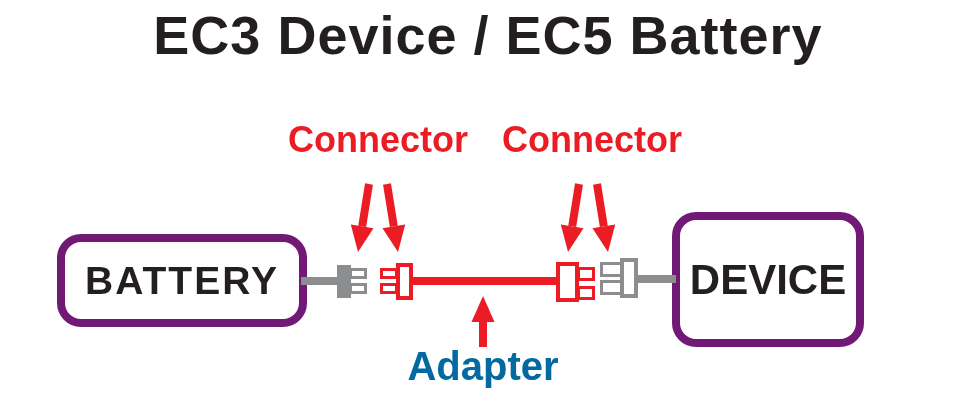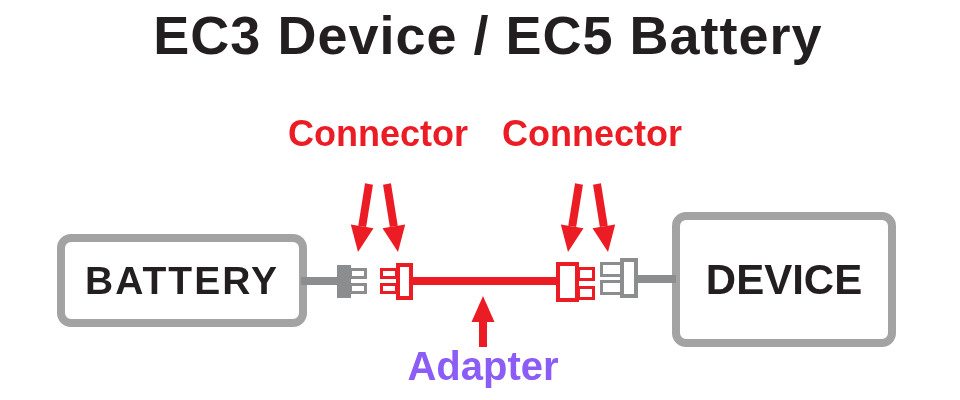--- a/index.html
+++ b/index.html
@@ -9,35 +9,35 @@
     overflow:hidden; font-family:"Liberation Sans", sans-serif;
   }
   
   .title {
     position:absolute; left:8px; top:4px; width:100%; text-align:center;
     font-size:54px; font-weight:bold; letter-spacing:1px; color:#231F20;
     white-space:nowrap;
   }
   .conn-label { position:absolute; width:200px; text-align:center; color:#EC1C24; }
   .conn-label .name { font-size:38px; font-weight:bold; letter-spacing:2px; line-height:36px; }
-  .conn-label .sub  { font-size:36px; font-weight:bold; line-height:32px; margin-top:18px; }
+  .conn-label .sub  { font-size:36px; font-weight:bold; line-height:32px; margin-top:24px; }
   #ec3-label { left:278px; top:100px; }
   #ec5-label { left:492px; top:100px; }
   .adapter-label {
     position:absolute; left:379px; top:344px; width:208px; text-align:center;
-    font-size:40px; font-weight:bold; color:#8b5cf6;
+    font-size:40px; font-weight:bold; color:#0369a1;
   }
   
   .box {
-    position:absolute; background:#ffffff; border:8px solid #a3a3a3;
-    border-radius:14px; display:flex; align-items:center; justify-content:center;
+    position:absolute; background:#ffffff; border:8px solid #701a75;
+    border-radius:24px; display:flex; align-items:center; justify-content:center;
     color:#231F20; font-weight:bold; text-align:center;
   }
   #battery-box { left:57px;  top:234px; width:250px; height:93px;  font-size:39px; letter-spacing:2px; }
-  #device-box  { left:672px; top:212px; width:224px; height:135px; font-size:42px; line-height:42px; flex-direction:column; }
+  #device-box  { left:672px; top:212px; width:192px; height:135px; font-size:42px; line-height:42px; flex-direction:column; }
   
   .wire { position:absolute; height:8px; }
   #wire-battery { left:301px; top:277px; width:40px;  background:#8B8D8F; }
   #wire-adapter { left:409px; top:277px; width:150px; background:#EC1C24; }
   #wire-device  { left:634px; top:275px; width:42px;  background:#8B8D8F; }
   
   .part { position:absolute; background:#ffffff; }
   .gray-solid   { background:#8B8D8F; }
   .gray-outline { border:3px solid #8B8D8F; }
   .gray-outline-thick { border:4px solid #8B8D8F; }

